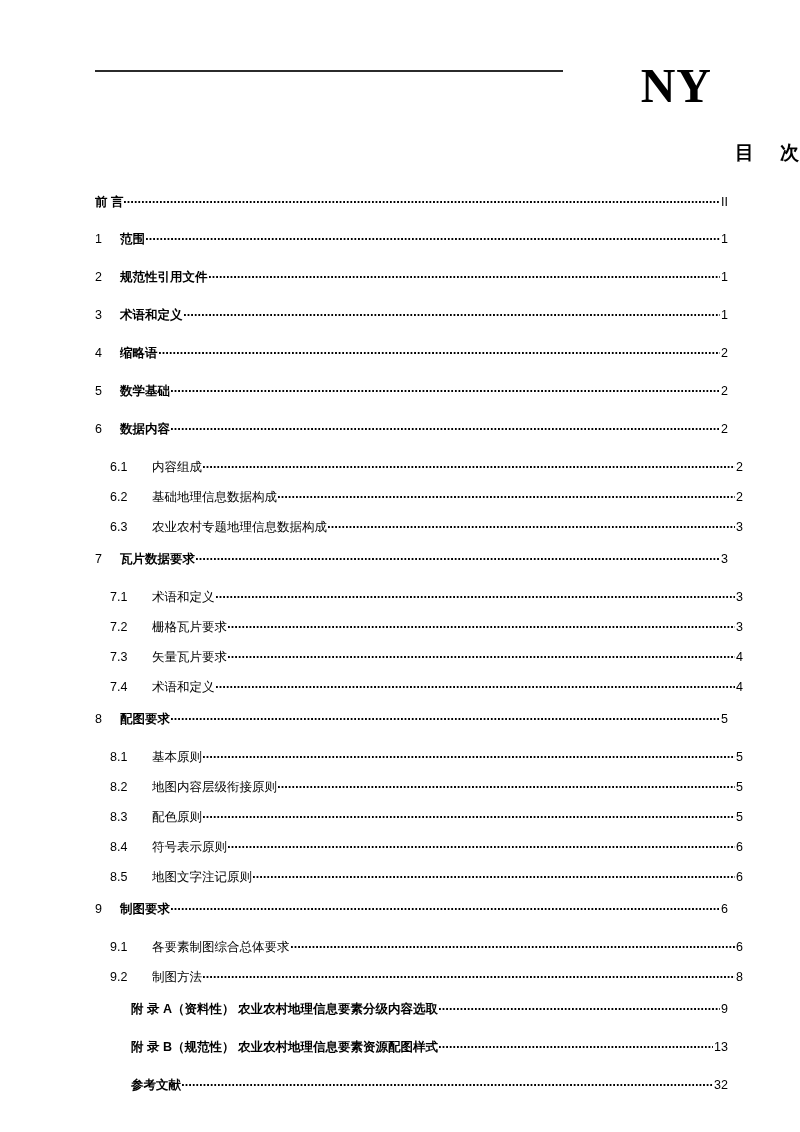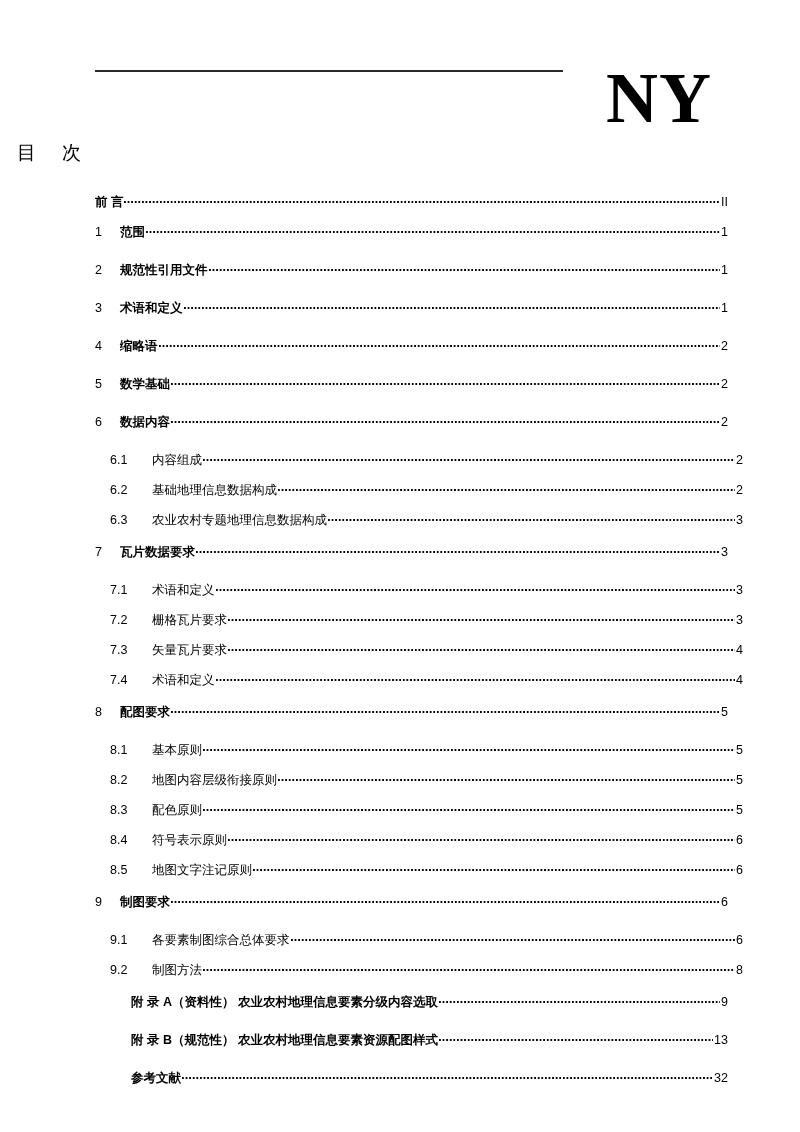--- a/index.html
+++ b/index.html
@@ -28,36 +28,36 @@
     width: 468px;
     height: 2px;
     background: #2b2b2b;
   }
   .header-mark {
     position: absolute;
     right: 88px;
     top: 62px;
     font-family: "Liberation Serif", "DejaVu Serif", serif;
     font-weight: bold;
-    font-size: 72px;
+    font-size: 48px;
     line-height: 1;
     letter-spacing: 1px;
     color: #000000;
     white-space: pre;
   }
 
   
   .toc-title {
     position: absolute;
-    left: 17px;
+    left: 0;
     right: 0;
     top: 140px;
-    text-align: left;
+    text-align: right;
     font-size: 19px;
-    font-weight: normal;
+    font-weight: bold;
     letter-spacing: 1px;
     white-space: pre;
   }
 
   
   .toc {
     position: absolute;
     left: 95px;
     top: 190px;
     width: 633px;
@@ -108,21 +108,21 @@
   }
   .lvl1 .toc-num {
     width: 25px;
     font-weight: normal;
   }
   .lvl1 .toc-label { font-weight: bold; }
   .lvl1 .toc-page { font-weight: normal; }
 
   
   .lvl0 {
-    margin-bottom: 9px;
+    margin-bottom: 16px;
   }
   .lvl0 .toc-num { width: 0; }
   .lvl0 .toc-label { font-weight: bold; }
   .lvl0 .toc-page { font-weight: normal; }
 
   
   .lvl2 {
     margin-bottom: 9px;
     padding-left: 15px;
     font-weight: normal;

